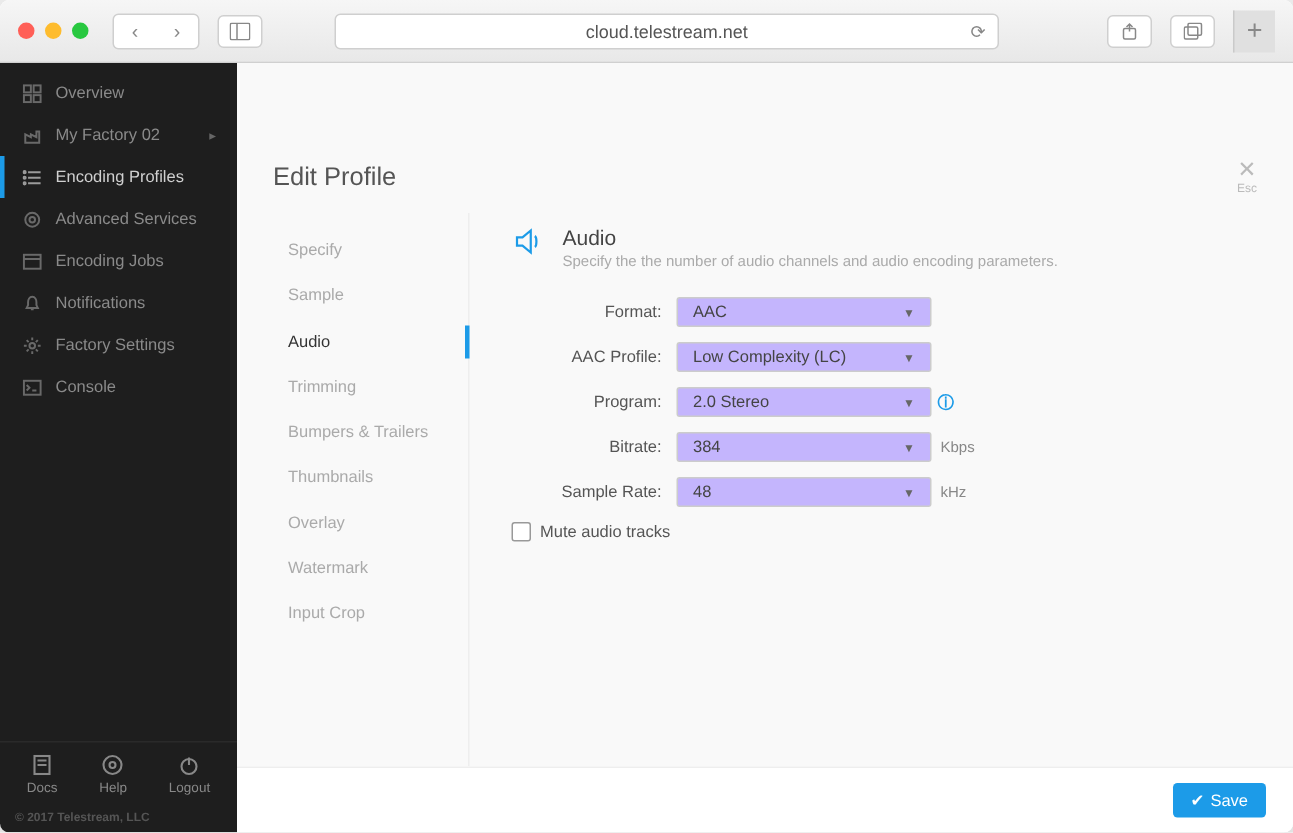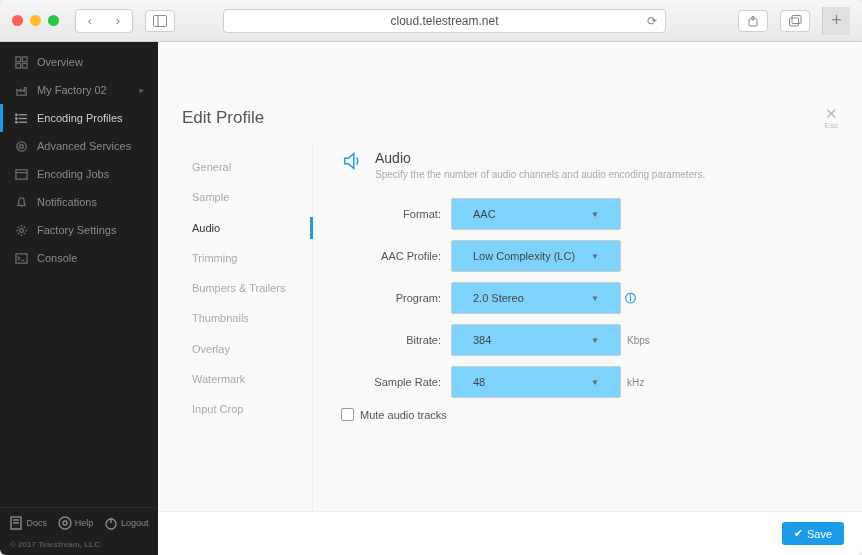--- a/index.html
+++ b/index.html
@@ -30,21 +30,21 @@
 .brand-sep { color: #666; margin: 0 3px; }
 .brand-sub { color: #ccc; font-size: 13px; }
 .side-nav { flex: 1; padding-top: 6px; }
 .side-item { display: flex; align-items: center; gap: 9px; padding: 7px 14px; cursor: pointer; color: #8a8a8a; position: relative; }
 .side-item.active { color: #d0d0d0; }
 .side-item.active::before { content:""; position:absolute; left:0; top:0; bottom:0; width:3px; background:#1c9be8; }
 .side-icon { width: 14px; height: 14px; display: inline-flex; align-items: center; justify-content: center; opacity: 0.7; }
 .side-icon svg { width: 13px; height: 13px; stroke: currentColor; fill: none; stroke-width: 1.4; }
 .chev { margin-left: auto; font-size: 9px; color: #666; }
 .side-footer { display: flex; justify-content: space-around; padding: 8px 4px 4px; border-top: 1px solid #2a2a2a; }
-.foot-item { display: flex; flex-direction: row; align-items: center; gap: 3px; font-size: 9px; color: #888; cursor: pointer; }
+.foot-item { display: flex; flex-direction: column; align-items: center; gap: 3px; font-size: 9px; color: #888; cursor: pointer; }
 .foot-item svg { width: 14px; height: 14px; stroke: #888; fill: none; stroke-width: 1.4; }
 .copyright { font-size: 8px; color: #555; padding: 6px 10px; font-weight: bold; }
 
 
 .main { flex: 1; background: #f9f9f9; display: flex; flex-direction: column; position: relative; }
 .main-head { padding: 16px 24px 12px; display: flex; align-items: center; justify-content: space-between; margin-top: 48px; }
 .page-title { font-size: 17px; color: #555; font-weight: 400; }
 .close-esc { text-align: center; color: #bbb; cursor: pointer; }
 .close-esc .x { font-size: 15px; line-height: 1; }
 .close-esc .esc { font-size: 8px; }
@@ -60,21 +60,21 @@
 
 .form-area { flex: 1; padding: 8px 0 0 28px; border-left: 1px solid #eee; }
 .section-head { display: flex; gap: 12px; align-items: flex-start; margin-bottom: 18px; }
 .section-icon { color: #1c9be8; }
 .section-icon svg { width: 22px; height: 22px; stroke: #1c9be8; fill: none; stroke-width: 1.6; }
 .section-title { font-size: 14px; color: #444; margin-bottom: 3px; }
 .section-desc { font-size: 10px; color: #aaa; }
 
 .form-row { display: flex; align-items: center; margin-bottom: 10px; }
 .form-label { width: 110px; text-align: right; font-size: 11px; color: #555; padding-right: 10px; }
-.form-control { width: 170px; height: 32px; border: 1px solid #ccc; border-radius: 2px; background: #7dd3fc; font-size: 11px; padding: 0 21px; display: flex; align-items: center; justify-content: space-between; cursor: pointer; color: #444; }
+.form-control { width: 170px; height: 20px; border: 1px solid #ccc; border-radius: 2px; background: #c4b5fd; font-size: 11px; padding: 0 10px; display: flex; align-items: center; justify-content: space-between; cursor: pointer; color: #444; }
 .caret { font-size: 8px; color: #666; }
 .unit { font-size: 10px; color: #888; margin-left: 6px; }
 .info-icon { color:#1c9be8; font-size:11px; margin-left:4px; font-weight:bold; }
 .check-row { display: flex; align-items: center; margin-top: 4px; font-size: 11px; color: #555; gap: 6px; }
 .checkbox { width: 13px; height: 13px; border: 1px solid #999; border-radius: 2px; background: #fff; cursor: pointer; }
 
 
 .main-footer { padding: 10px 18px; display: flex; justify-content: flex-end; border-top: 1px solid #eee; background: #fff; }
 .save-btn { background: #1c9be8; color: #fff; border: none; border-radius: 3px; padding: 5px 12px; font-size: 11px; cursor: pointer; display: flex; align-items: center; gap: 4px; }
 </style>
@@ -234,21 +234,21 @@
       <div class="main-head">
         <div class="page-title">Edit Profile</div>
         <div class="close-esc">
           <div class="x">✕</div>
           <div class="esc">Esc</div>
         </div>
       </div>
 
       <div class="content">
         <div class="tabs" id="tabs">
-            <div class="tab">General</div>
+            <div class="tab">Specify</div>
             <div class="tab">Sample</div>
             <div class="tab active">Audio</div>
             <div class="tab">Trimming</div>
             <div class="tab">Bumpers &amp; Trailers</div>
             <div class="tab">Thumbnails</div>
             <div class="tab">Overlay</div>
             <div class="tab">Watermark</div>
             <div class="tab">Input Crop</div>
           </div>
 

